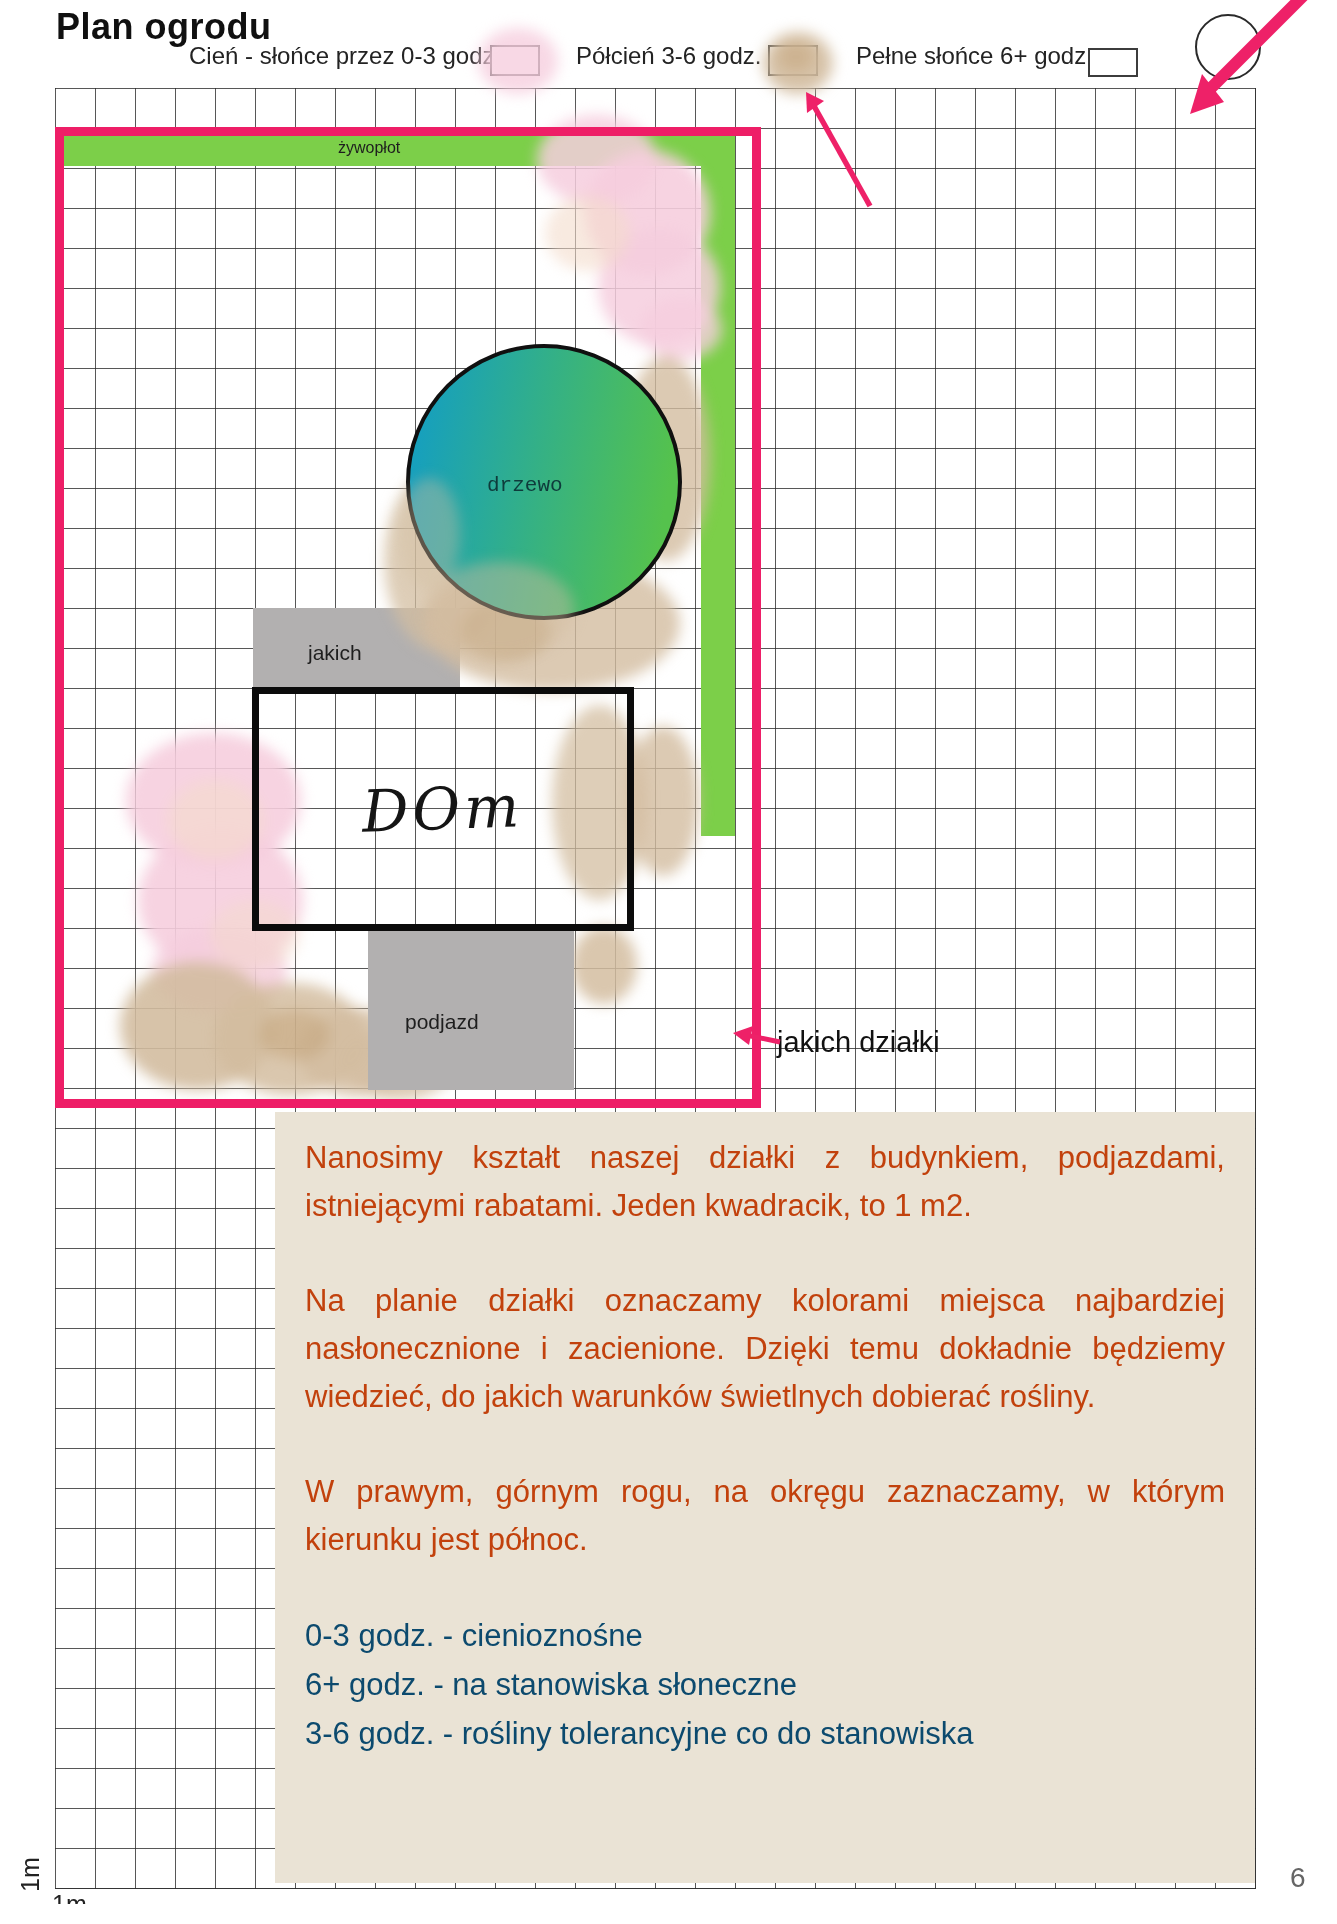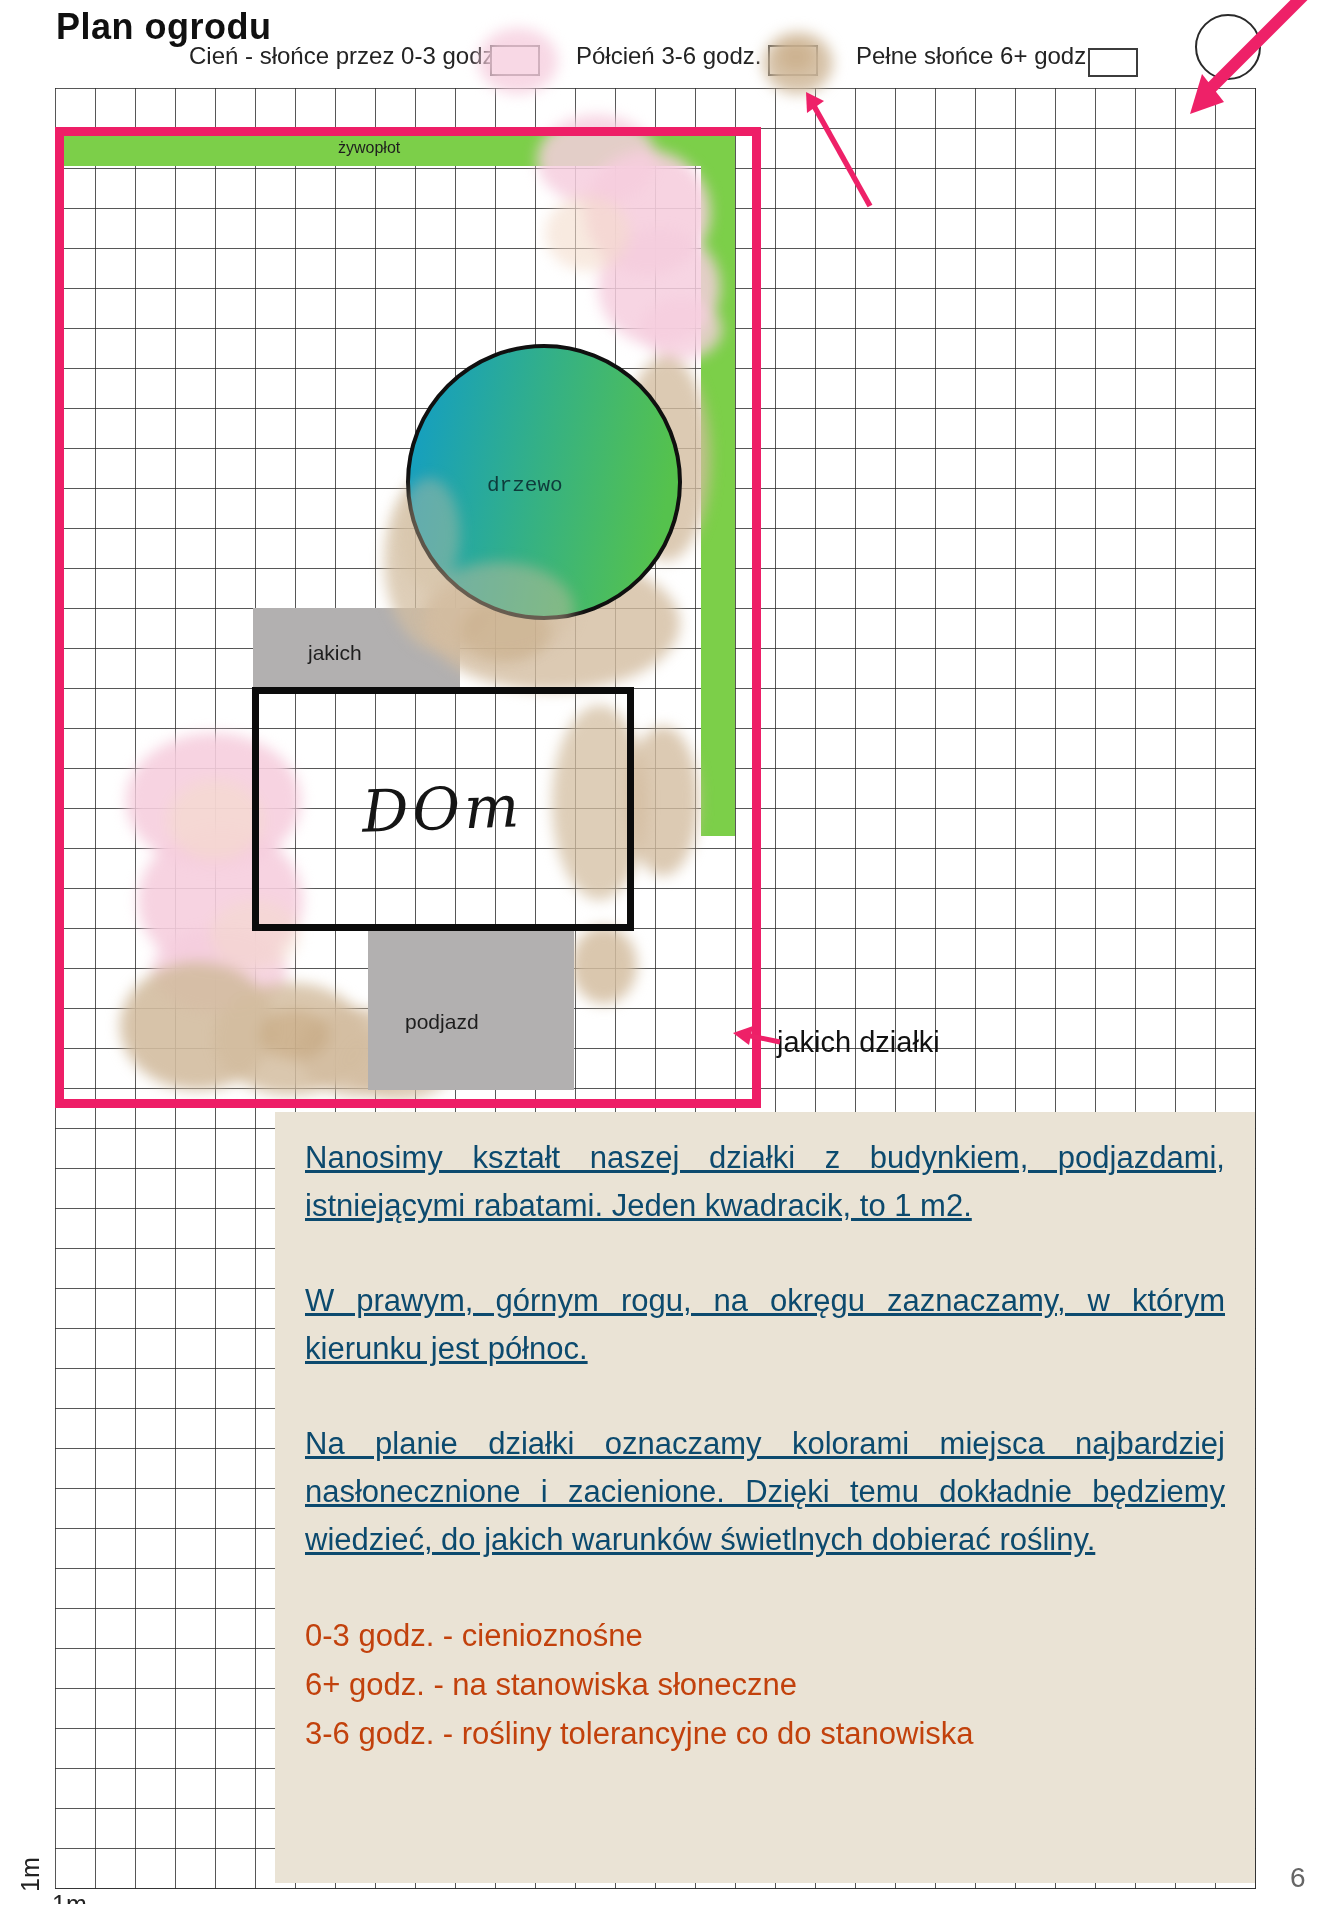--- a/index.html
+++ b/index.html
@@ -43,22 +43,22 @@
   .td{background:#c09f73;}
 
   
   .note{left:878px;top:136px;font-size:28px;line-height:37px;white-space:pre-line;color:#151515;}
   .granica{left:777px;top:1026px;font-size:29px;color:#111;}
   .compass{left:1195px;top:14px;width:62px;height:62px;border:2px solid #2a2a2a;border-radius:50%;background:#fff;}
 
   
   .textbox{left:275px;top:1112px;width:980px;height:771px;background:#eae3d5;box-sizing:border-box;
            padding:22px 30px 0 30px;}
-  .textbox p{margin:0 0 47px 0;font-size:31px;line-height:48px;text-align:justify;color:#0c4a6e;text-decoration:underline;}
-  .sunlist div{font-size:31px;line-height:49px;color:#c2410c;}
+  .textbox p{margin:0 0 47px 0;font-size:31px;line-height:48px;text-align:justify;color:#c2410c;}
+  .sunlist div{font-size:31px;line-height:49px;color:#0c4a6e;}
 
   .scale-v{left:16px;top:1892px;font-size:25px;transform:rotate(-90deg);transform-origin:left top;color:#222;}
   .scale-h{left:52px;top:1890px;font-size:25px;color:#222;}
   .pagenum{left:1290px;top:1862px;font-size:28px;color:#666;}
   .bottom-strip{left:0;top:1916px;width:1337px;height:8px;background:#e9eef4;}
   svg.overlay{position:absolute;left:0;top:0;pointer-events:none;}
 </style>
 </head>
 <body>
 
@@ -141,22 +141,22 @@
       <polygon points="806,92 824,101 807,113" fill="#ee2168"></polygon>
     </g>
     <g>
       <line x1="780" y1="1042" x2="746" y2="1035" stroke="#ee2168" stroke-width="5"></line>
       <polygon points="733,1033 753,1026 749,1045" fill="#ee2168"></polygon>
     </g>
   </svg>
 
   <div class="abs textbox">
     <p>Nanosimy kształt naszej działki z budynkiem, podjazdami, istniejącymi rabatami. Jeden kwadracik, to 1 m2.</p>
+    <p>Na planie działki oznaczamy kolorami miejsca najbardziej nasłonecznione i zacienione. Dzięki temu dokładnie będziemy wiedzieć, do jakich warunków świetlnych dobierać rośliny.</p>
     <p>W prawym, górnym rogu, na okręgu zaznaczamy, w którym kierunku jest północ.</p>
-    <p>Na planie działki oznaczamy kolorami miejsca najbardziej nasłonecznione i zacienione. Dzięki temu dokładnie będziemy wiedzieć, do jakich warunków świetlnych dobierać rośliny.</p>
     <div class="sunlist">
       <div>0-3 godz. - cienioznośne</div>
       <div>6+ godz. - na stanowiska słoneczne</div>
       <div>3-6 godz. - rośliny tolerancyjne co do stanowiska</div>
     </div>
   </div>
 
   <div class="abs scale-v">1m</div>
   <div class="abs scale-h">1m</div>
   <div class="abs pagenum">6</div>

